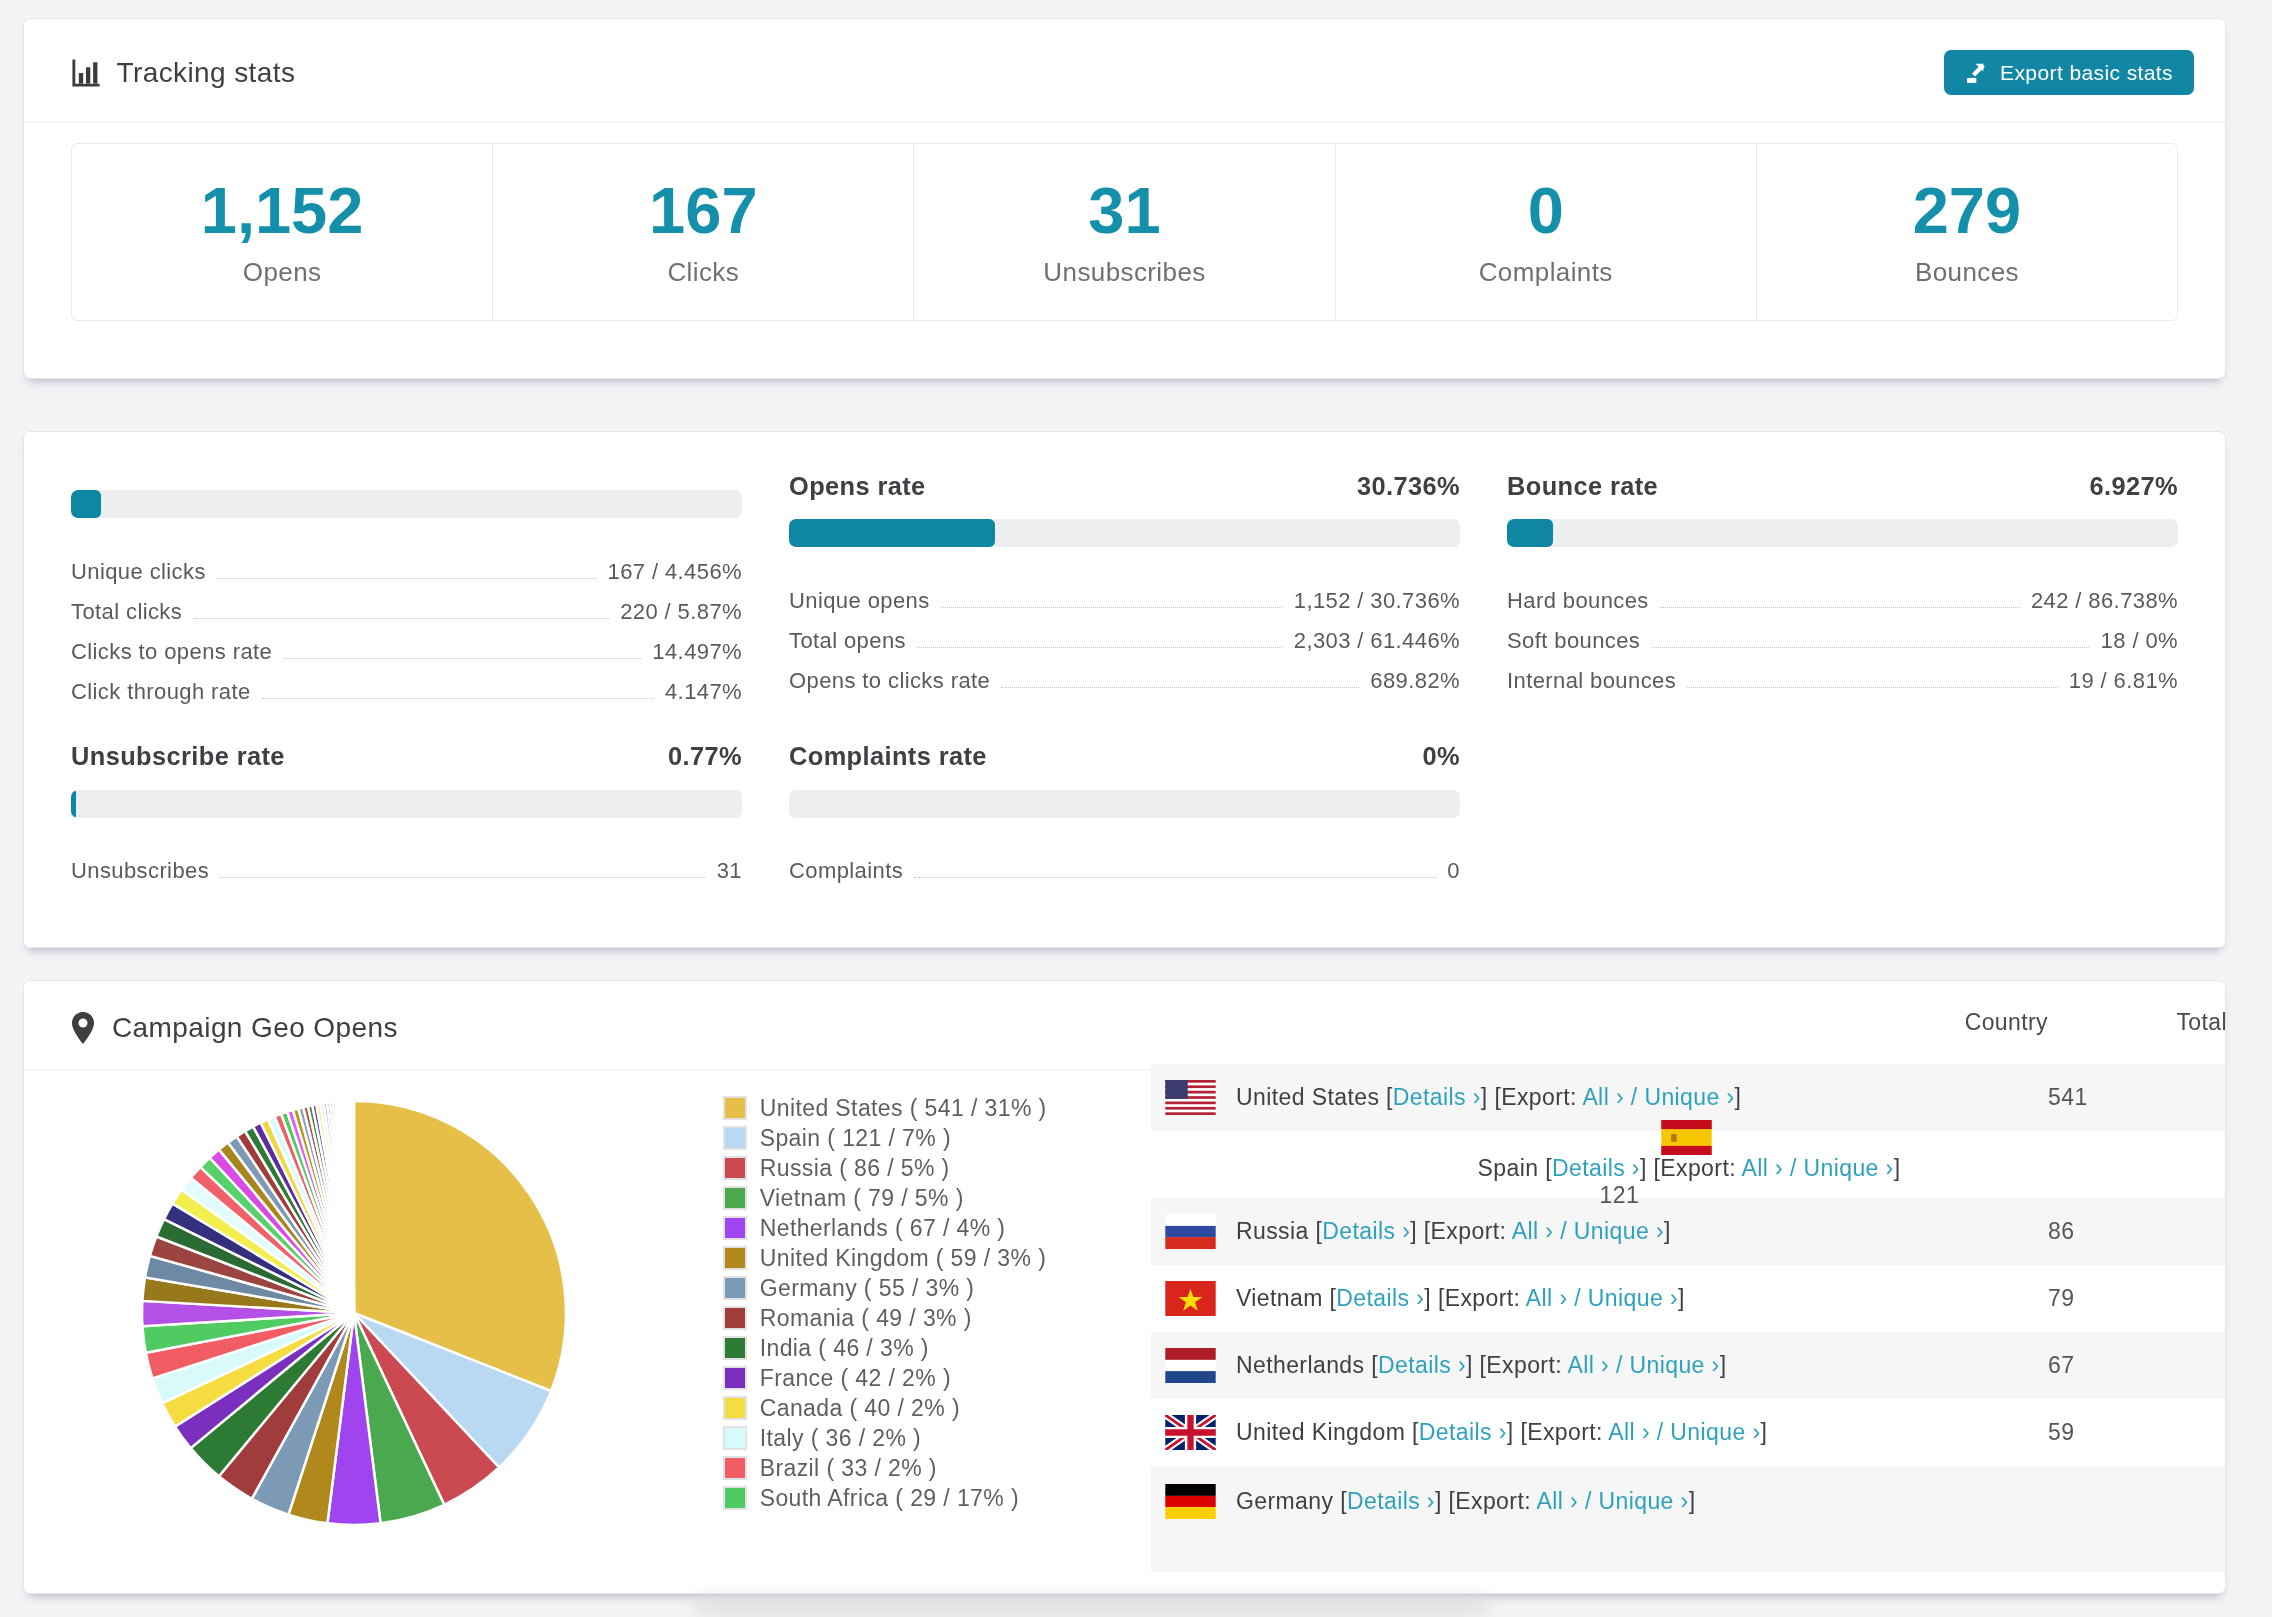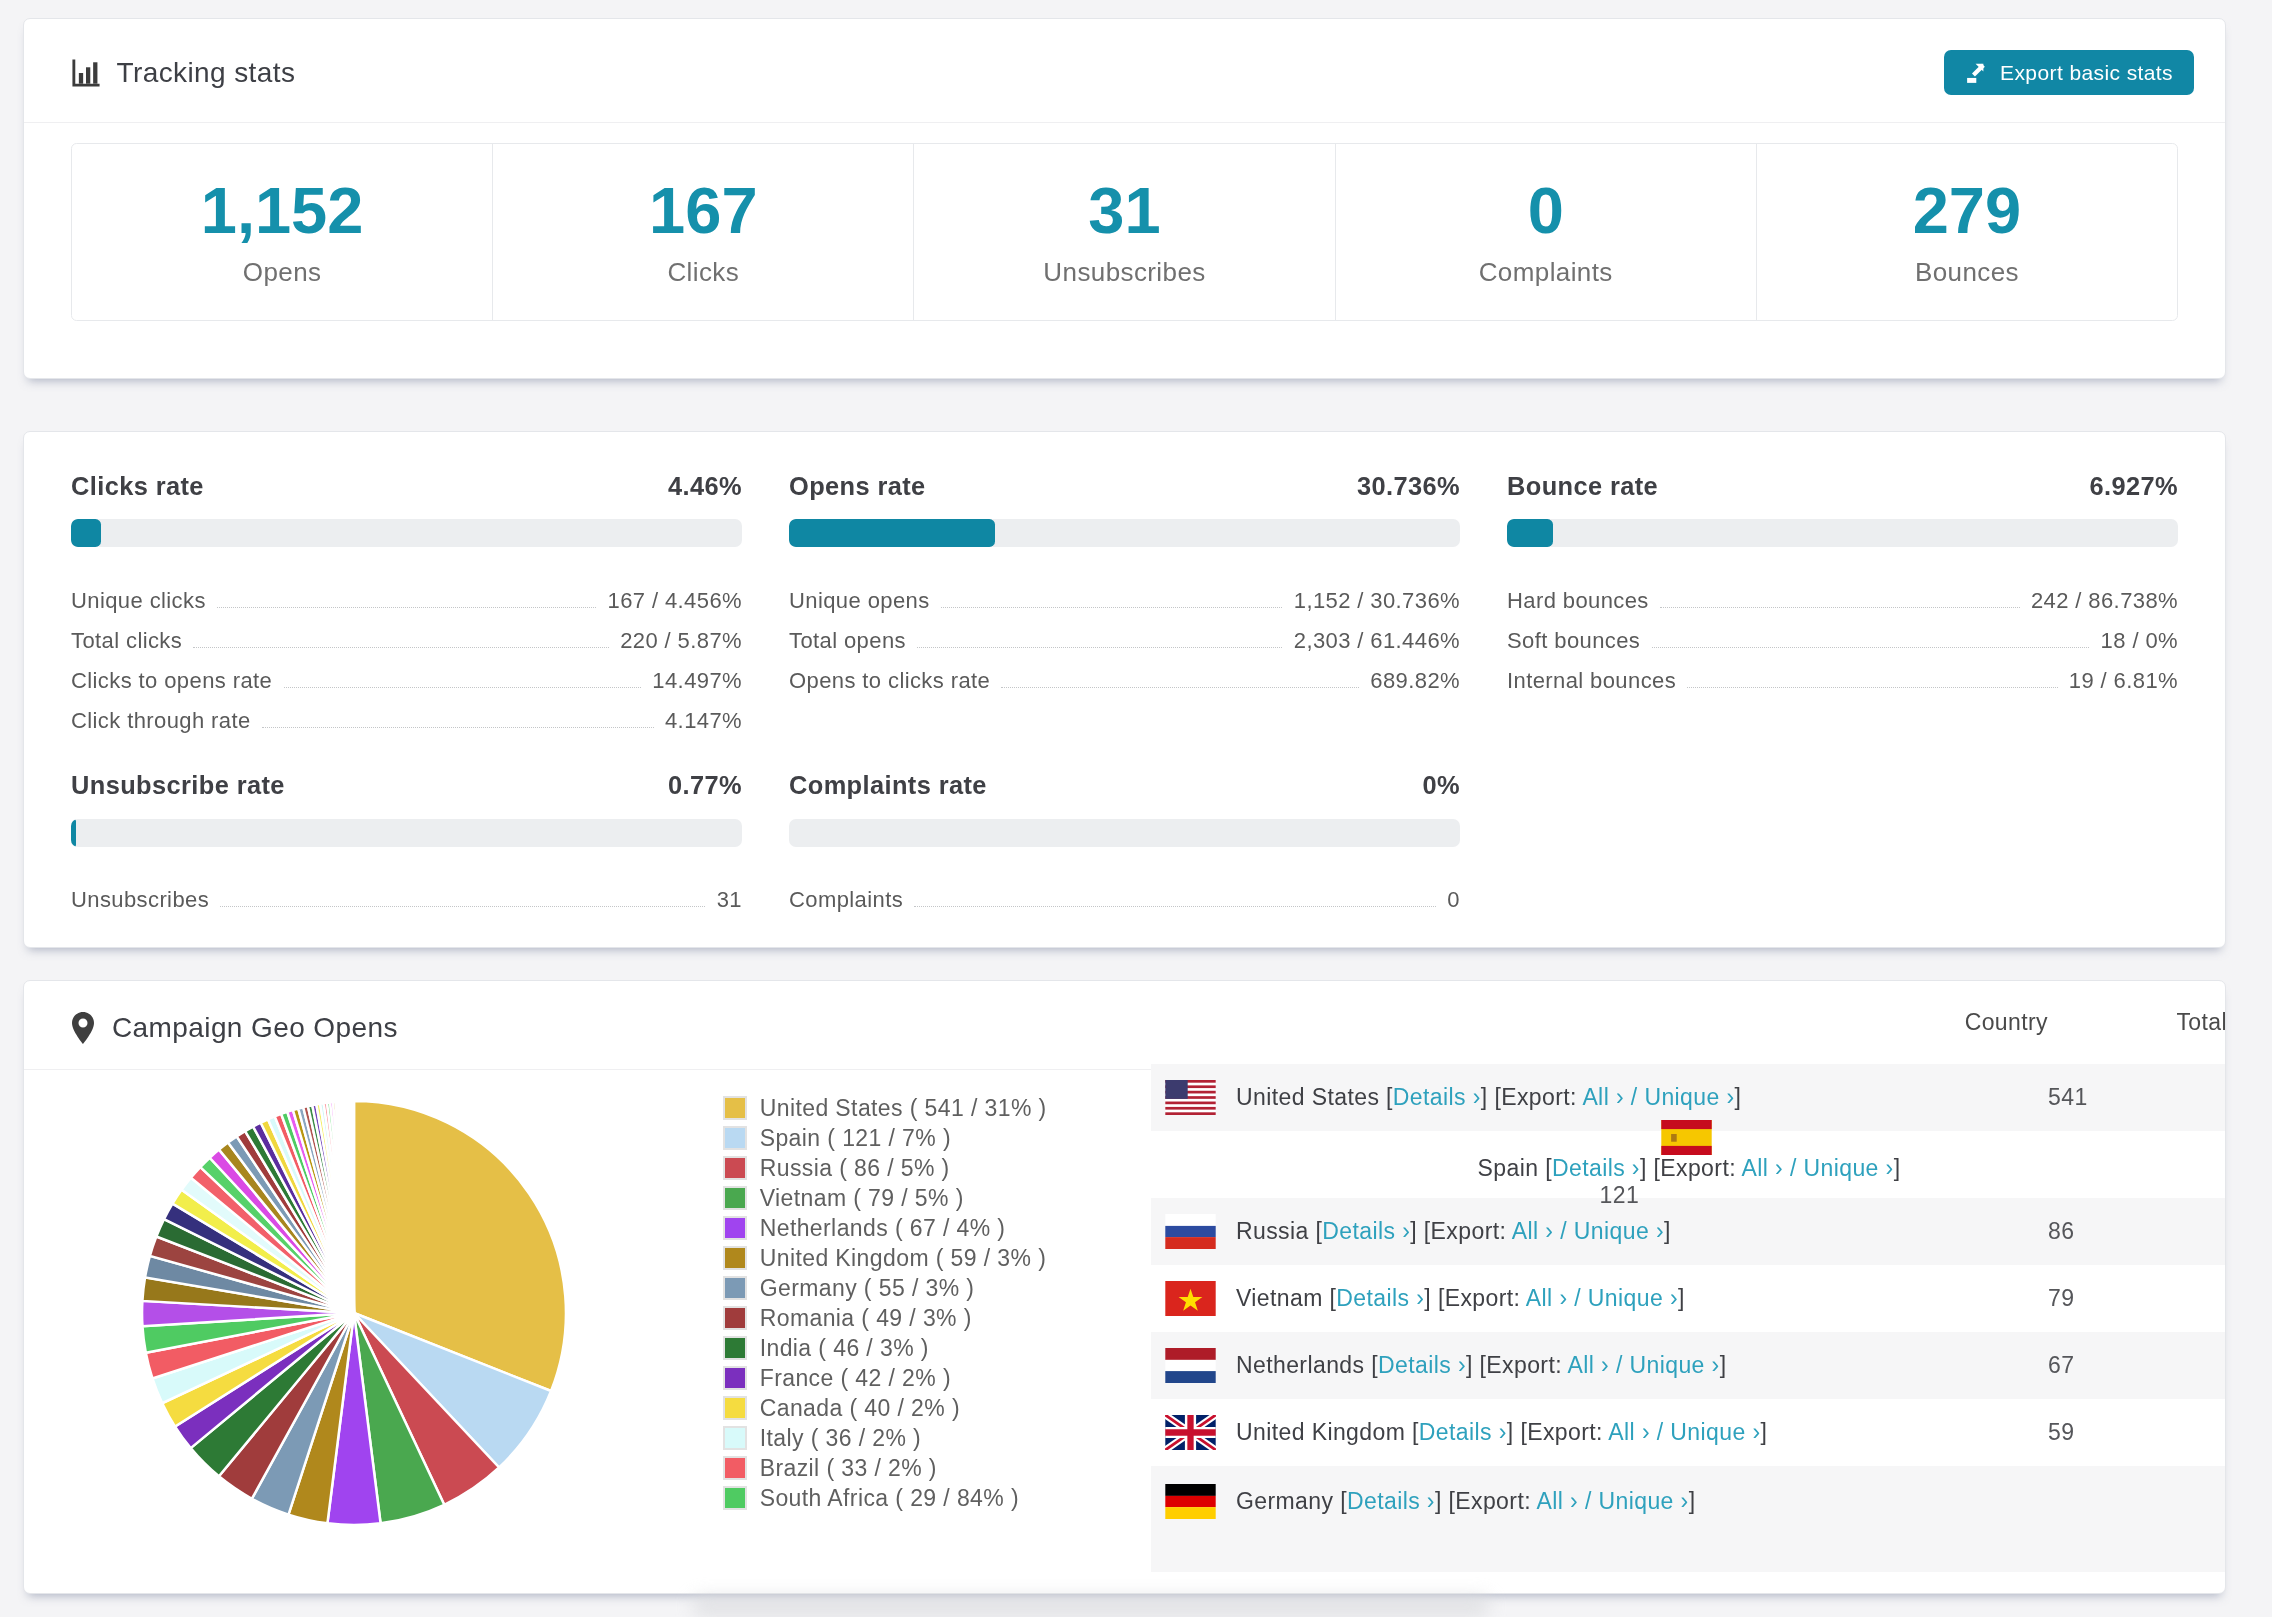--- a/index.html
+++ b/index.html
@@ -139,24 +139,20 @@
       <div class="stat-cell">
         <div class="stat-value">279</div>
         <div class="stat-label">Bounces</div>
       </div>
     </div>
 </div>
 
 <div class="card" id="card-rates">
   <div class="rates-grid">
     <div class="rate-block">
-        <div class="rate-head">
-          <span class="rate-title">Clicks rate</span>
-          <span class="rate-value">4.46%</span>
-        </div>
         <div class="rate-bar">
           <div class="rate-fill" style="width: 4.46%;"></div>
         </div>
         <div class="rate-rows">
           <div class="rrow">
             <span class="lab">Unique clicks</span>
             <span class="lead"></span>
             <span class="val">167 / 4.456%</span>
           </div>
           <div class="rrow">
@@ -377,21 +373,21 @@
       <div class="legend-item">
         <span class="legend-swatch" style="background: rgb(216, 250, 250);"></span>
         <span>Italy ( 36 / 2% )</span>
       </div>
       <div class="legend-item">
         <span class="legend-swatch" style="background: rgb(242, 92, 100);"></span>
         <span>Brazil ( 33 / 2% )</span>
       </div>
       <div class="legend-item">
         <span class="legend-swatch" style="background: rgb(79, 203, 98);"></span>
-        <span>South Africa ( 29 / 84% )</span>
+        <span>South Africa ( 29 / 17% )</span>
       </div>
     </div>
   <div class="geo-table" id="geo-table">
       <div class="gt-head">
         <div class="gt-col-country">Country</div>
         <div class="gt-col-total">Total</div>
       </div>
       <div class="gt-row shaded">
         <div class="" style="display: flex; align-items: center; width: 100%;">
           <span class="gt-flag">

